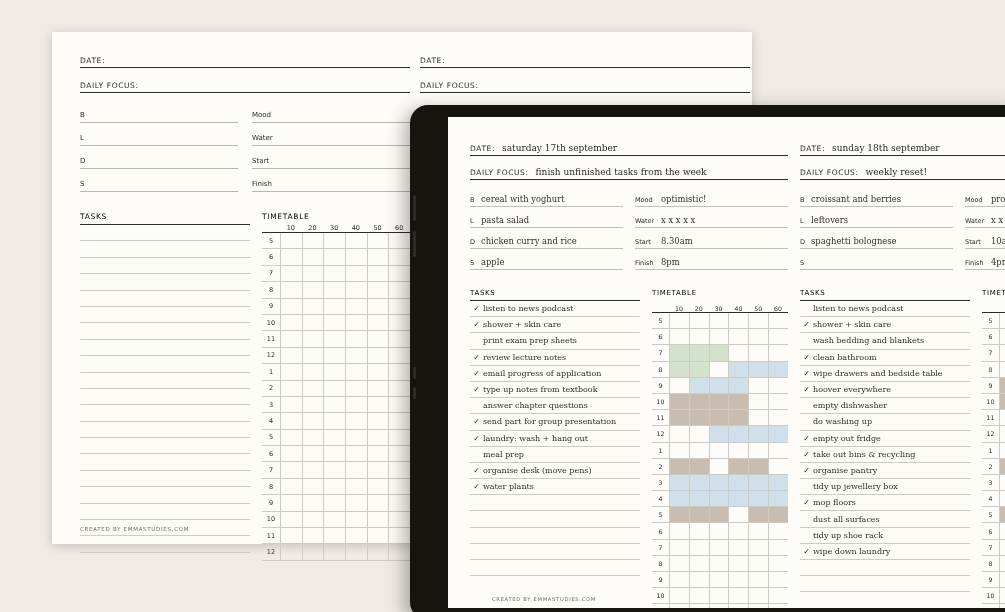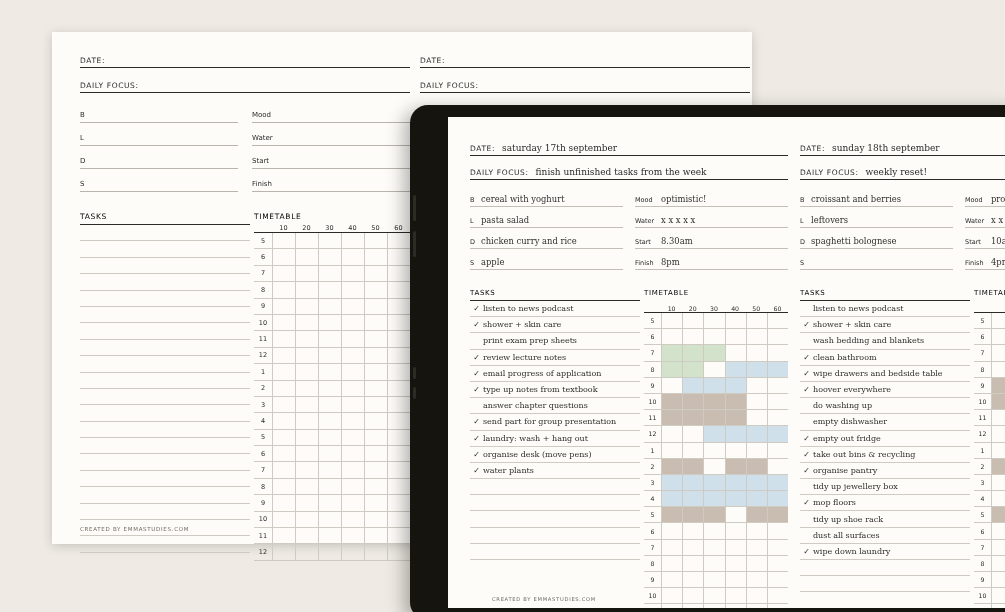--- a/index.html
+++ b/index.html
@@ -88,21 +88,21 @@
   .s-tt-head{display:flex;font-size:6.2px;color:#2a2a28;padding-left:17px;height:12px;align-items:flex-end;}
   .s-tt-head span{flex:1;text-align:center;}
   .s-tt-body{border-top:1px solid #2a2a28;}
   .s-tt-row{display:flex;height:15.2px;border-bottom:1px solid #cfcbc3;}
   .s-tt-row .hr{width:17px;font-size:6.2px;color:#2a2a28;display:flex;align-items:center;justify-content:center;border-right:1px solid #cfcbc3;}
   .s-tt-row .cell{flex:1;border-right:1px solid #cfcbc3;}
   .s-tt-row .cell:last-child{border-right:none;}
 
   .s-credit{position:absolute;bottom:6px;left:22px;font-size:5.2px;letter-spacing:.7px;color:#6e6a63;text-transform:uppercase;}
 
-  .two{display:flex;gap:4px;}
+  .two{display:flex;gap:12px;}
   .two .left-part{width:170px;}
   .two .right-part{flex:1;}
 </style>
 </head>
 <body>
 
 <div class="paper">
   <div class="paper-inner">
 
     <div class="page left">
@@ -481,20 +481,24 @@
                   <span class="ck"></span>
                   <span class="tx">answer chapter questions</span>
                 </div>
                 <div class="s-task">
                   <span class="ck">✓</span>
                   <span class="tx">send part for group presentation</span>
                 </div>
                 <div class="s-task">
                   <span class="ck">✓</span>
                   <span class="tx">laundry: wash + hang out</span>
+                </div>
+                <div class="s-task">
+                  <span class="ck"></span>
+                  <span class="tx">meal prep</span>
                 </div>
                 <div class="s-task">
                   <span class="ck">✓</span>
                   <span class="tx">organise desk (move pens)</span>
                 </div>
                 <div class="s-task">
                   <span class="ck">✓</span>
                   <span class="tx">water plants</span>
                 </div>
                 <div class="s-task">
@@ -777,27 +781,27 @@
                 <div class="s-task">
                   <span class="ck">✓</span>
                   <span class="tx">wipe drawers and bedside table</span>
                 </div>
                 <div class="s-task">
                   <span class="ck">✓</span>
                   <span class="tx">hoover everywhere</span>
                 </div>
                 <div class="s-task">
                   <span class="ck"></span>
+                  <span class="tx">empty dishwasher</span>
+                </div>
+                <div class="s-task">
+                  <span class="ck"></span>
                   <span class="tx">do washing up</span>
                 </div>
                 <div class="s-task">
-                  <span class="ck"></span>
-                  <span class="tx">empty dishwasher</span>
-                </div>
-                <div class="s-task">
                   <span class="ck">✓</span>
                   <span class="tx">empty out fridge</span>
                 </div>
                 <div class="s-task">
                   <span class="ck">✓</span>
                   <span class="tx">take out bins &amp; recycling</span>
                 </div>
                 <div class="s-task">
                   <span class="ck">✓</span>
                   <span class="tx">organise pantry</span>
@@ -805,25 +809,25 @@
                 <div class="s-task">
                   <span class="ck"></span>
                   <span class="tx">tidy up jewellery box</span>
                 </div>
                 <div class="s-task">
                   <span class="ck">✓</span>
                   <span class="tx">mop floors</span>
                 </div>
                 <div class="s-task">
                   <span class="ck"></span>
+                  <span class="tx">dust all surfaces</span>
+                </div>
+                <div class="s-task">
+                  <span class="ck"></span>
                   <span class="tx">tidy up shoe rack</span>
-                </div>
-                <div class="s-task">
-                  <span class="ck"></span>
-                  <span class="tx">dust all surfaces</span>
                 </div>
                 <div class="s-task">
                   <span class="ck">✓</span>
                   <span class="tx">wipe down laundry</span>
                 </div>
                 <div class="s-task">
                   <span class="ck"></span>
                   <span class="tx"></span>
                 </div>
                 <div class="s-task">

